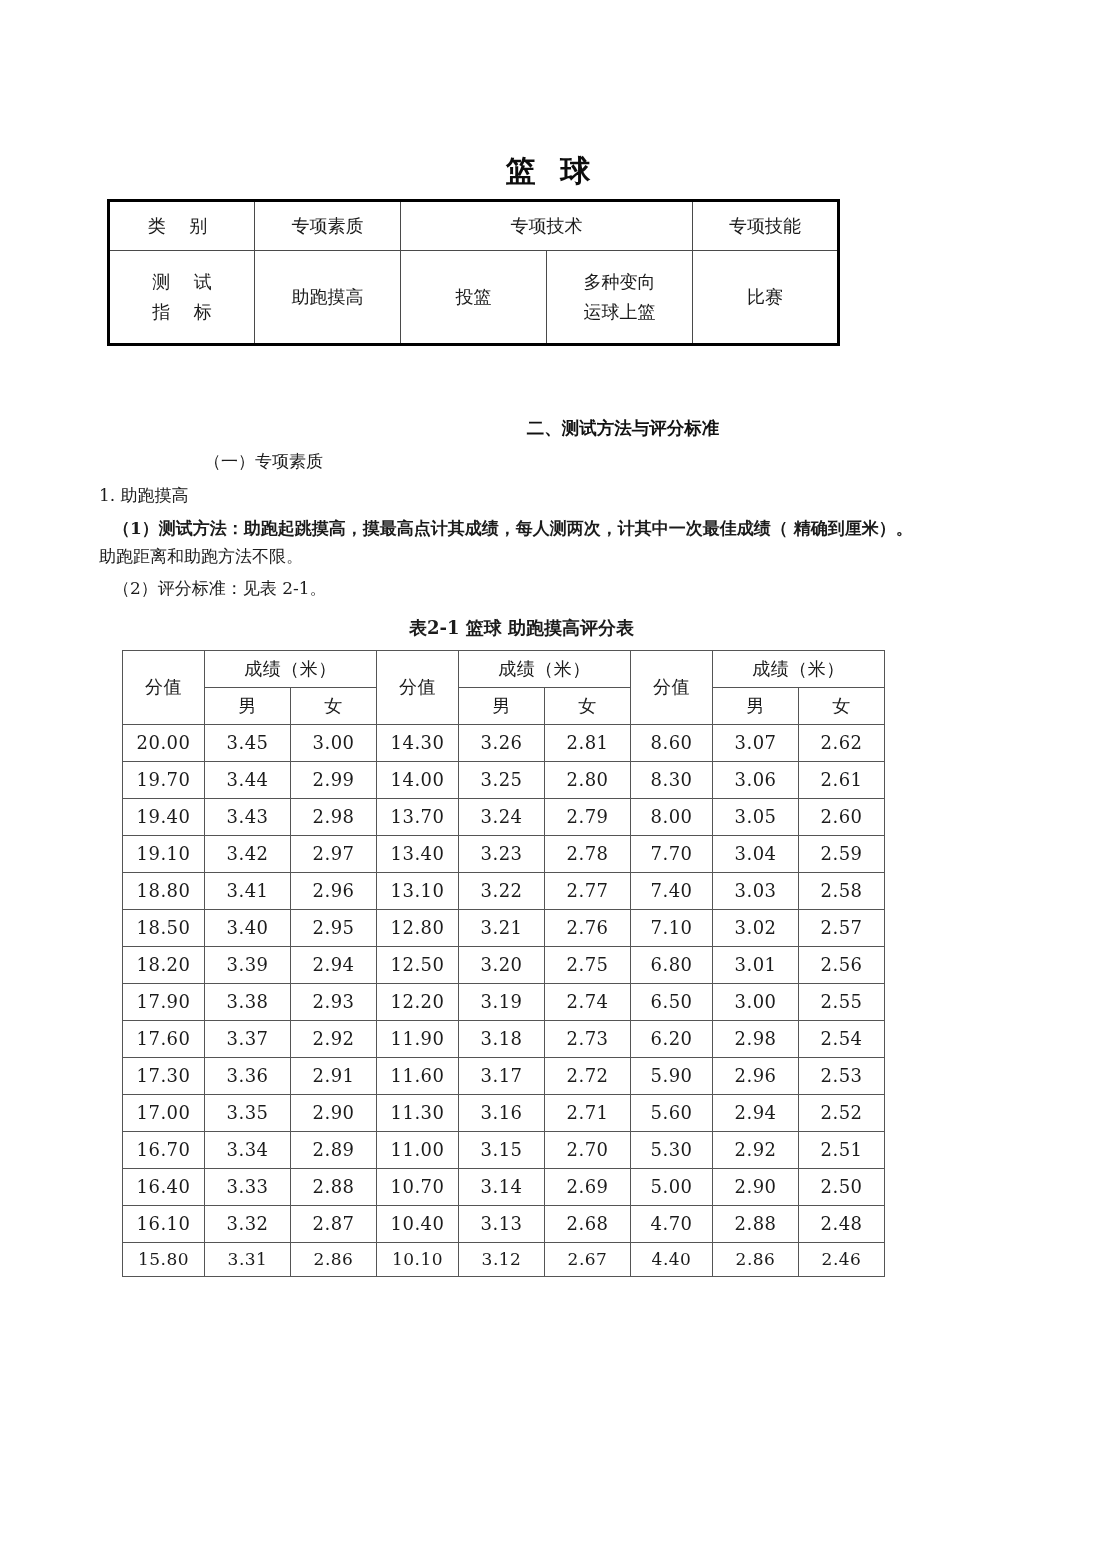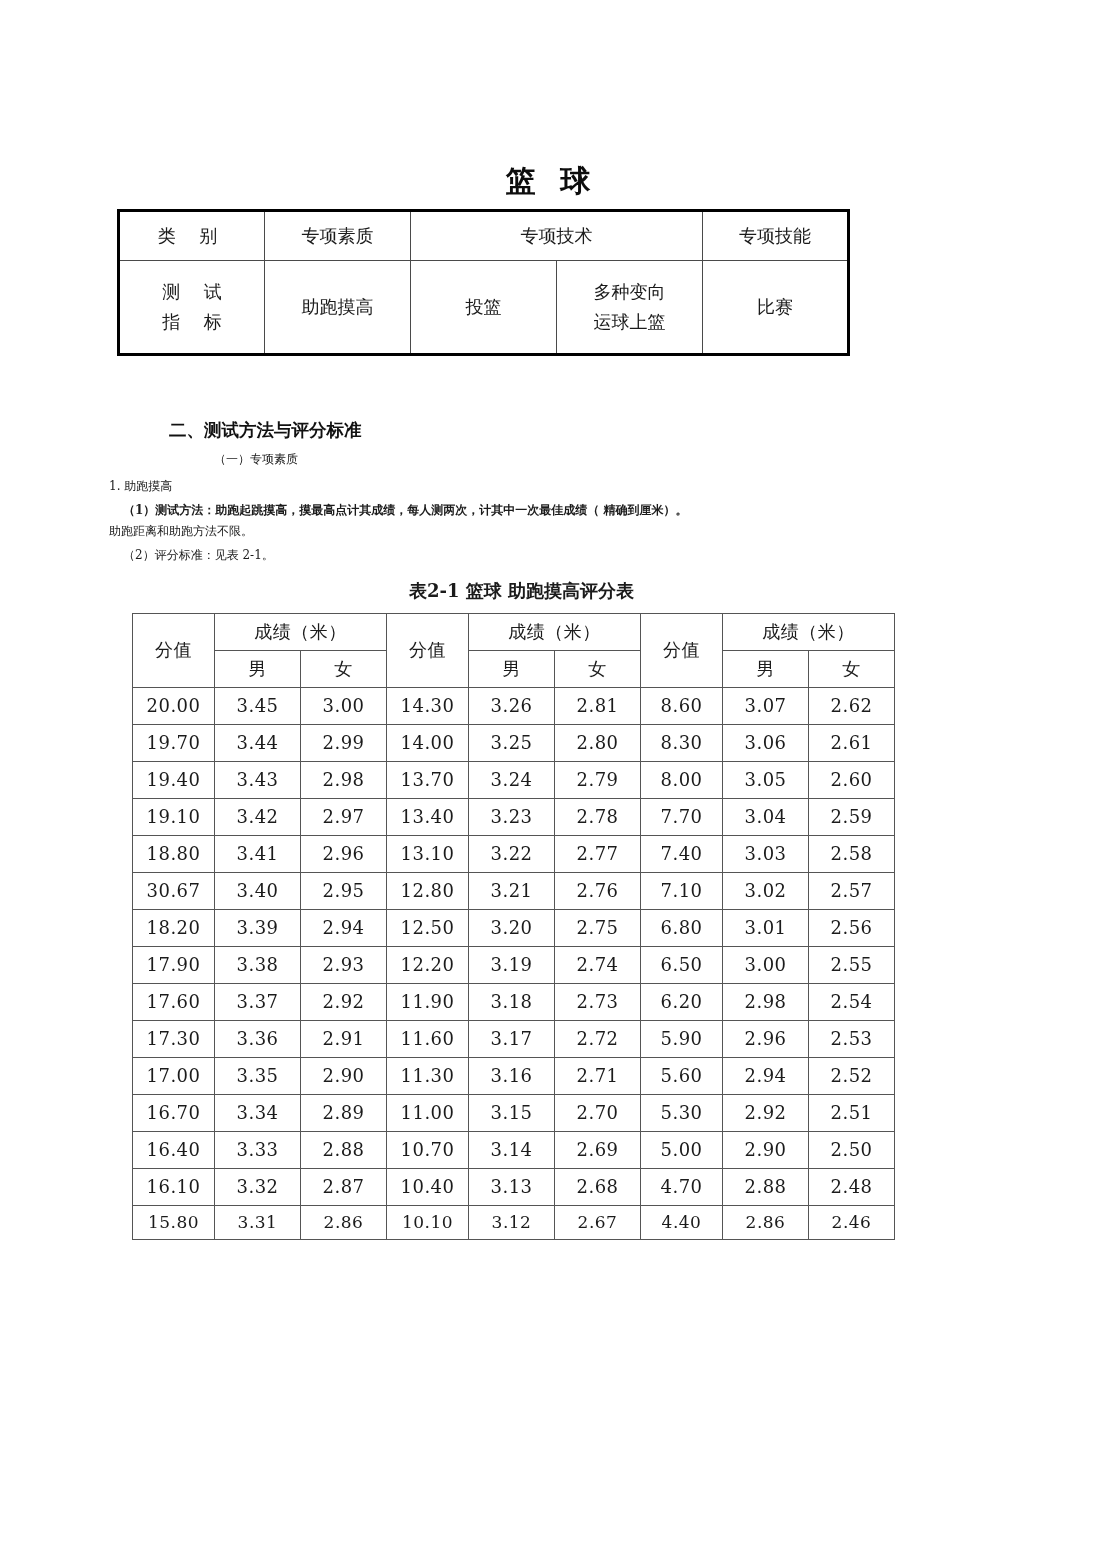--- a/index.html
+++ b/index.html
@@ -14,21 +14,21 @@
     font-family: "DejaVu Serif", "Liberation Serif", serif;
     color: #1b1b1b;
     position: relative;
     overflow: hidden;
   }
 
   .page {
     position: relative;
     width: 1103px;
     height: 1559px;
-    padding: 14px;
+    padding: 4px;
   }
 
   
   .doc-title {
     text-align: center;
     font-family: "DejaVu Sans", "Liberation Sans", sans-serif;
     font-weight: bold;
     font-size: 30px;
     letter-spacing: 7px;
     margin: 0;
@@ -43,25 +43,26 @@
     font-weight: bold;
     font-size: 17.5px;
     color: #111;
     letter-spacing: 0px;
   }
   .sec1 {
     margin: 22px 0 0 95px;
   }
   .sec2 {
     margin: 0 12px 0 155px;
+    text-align: center;
   }
 
   
   .t1-wrap {
-    margin: 12px 0 0 103px;
+    margin: 12px 0 8px 103px;
   }
   table.t1 {
     border-collapse: collapse;
     width: 733px;
     table-layout: fixed;
     border: 3px solid #000;
   }
   table.t1 td {
     border: 1px solid #4a4a4a;
     text-align: center;
@@ -72,21 +73,21 @@
     padding: 4px 2px;
   }
   .t1 .r1 td { height: 50px; }
   .t1 .r2 td { height: 94px; }
   .t1 .r3 td { height: 48px; }
   .sp { letter-spacing: 9px; padding-left: 9px; }
   .two-line { line-height: 1.65; }
 
   
   .para {
-    font-size: 12px;
+    font-size: 17px;
     line-height: 1.55;
     color: #1b1b1b;
     margin: 0;
   }
   .p-sub1 { margin: 8px 0 0 200px; }
   .p-item1 { margin: 8px 0 0 95px; }
   .p-body { margin: 6px 0 0 95px; width: 910px; text-indent: 14px; font-weight: bold; }
   .p-body2 { margin: 2px 0 0 95px; width: 910px; }
   .p-item2 { margin: 6px 0 0 95px; text-indent: 14px; }
 
@@ -253,21 +254,21 @@
             <td>3.41</td>
             <td>2.96</td>
             <td>13.10</td>
             <td>3.22</td>
             <td>2.77</td>
             <td>7.40</td>
             <td>3.03</td>
             <td>2.58</td>
           </tr>
           <tr>
-            <td>30.67</td>
+            <td>18.50</td>
             <td>3.40</td>
             <td>2.95</td>
             <td>12.80</td>
             <td>3.21</td>
             <td>2.76</td>
             <td>7.10</td>
             <td>3.02</td>
             <td>2.57</td>
           </tr>
           <tr>

